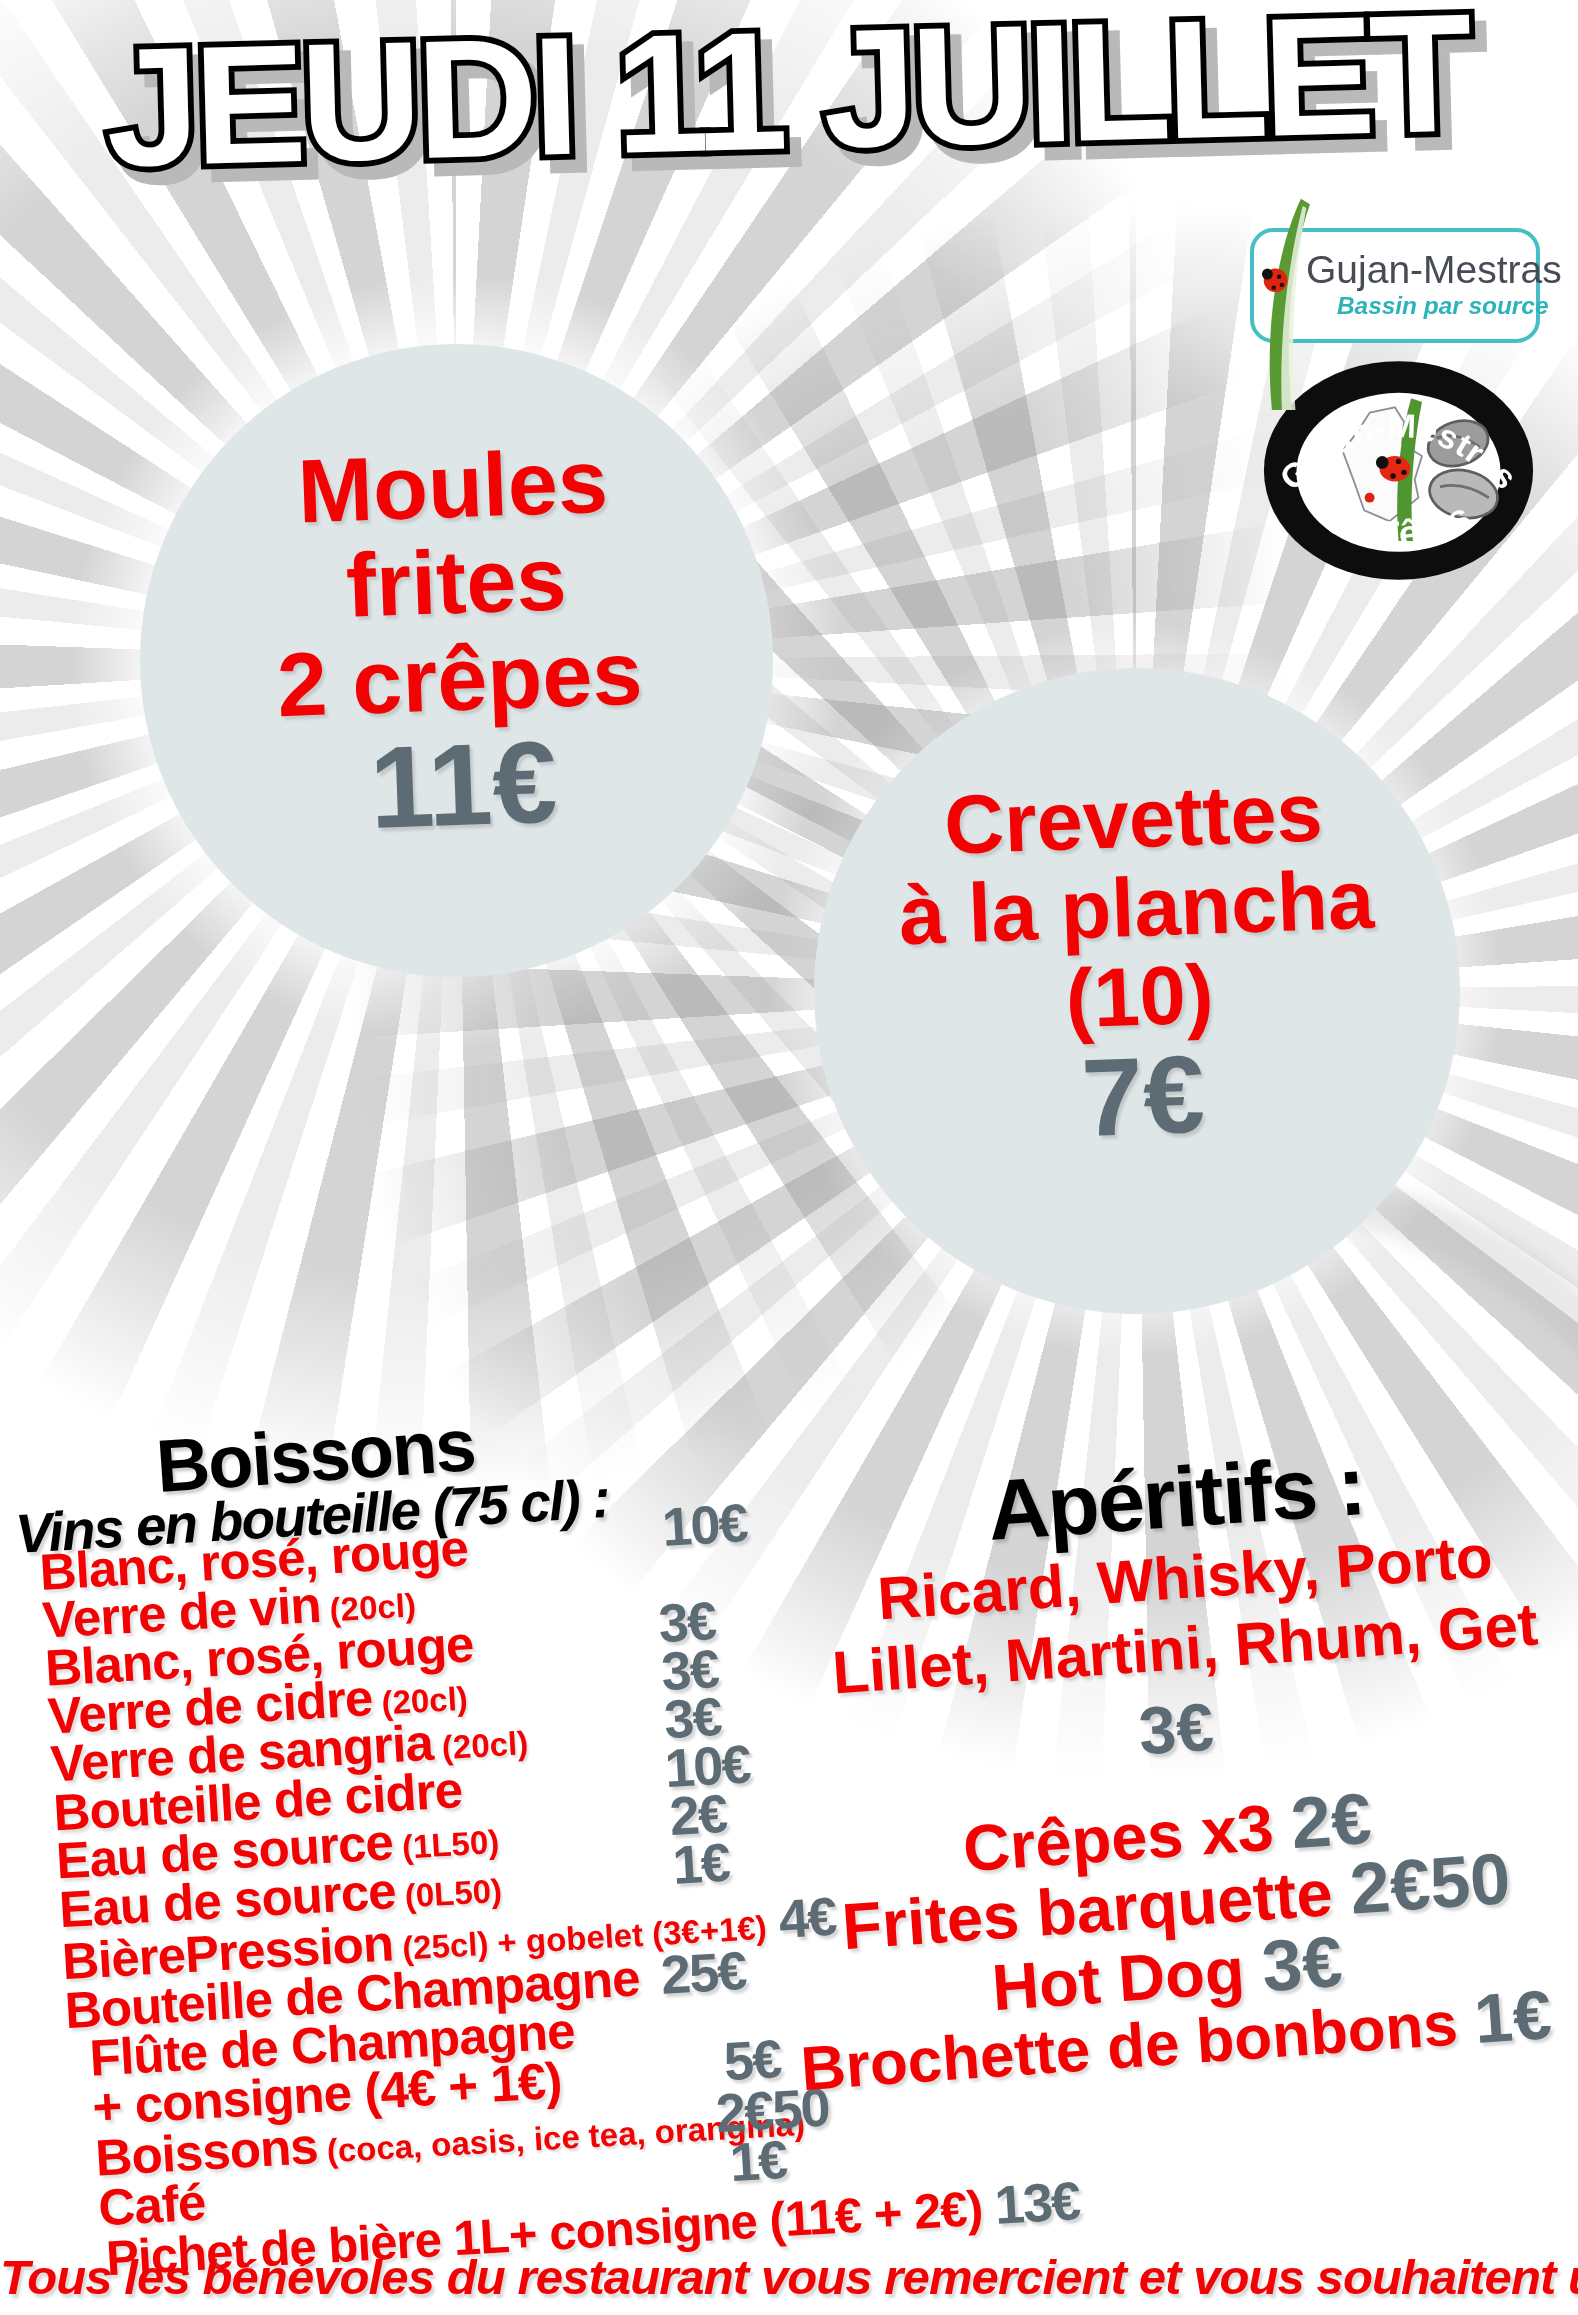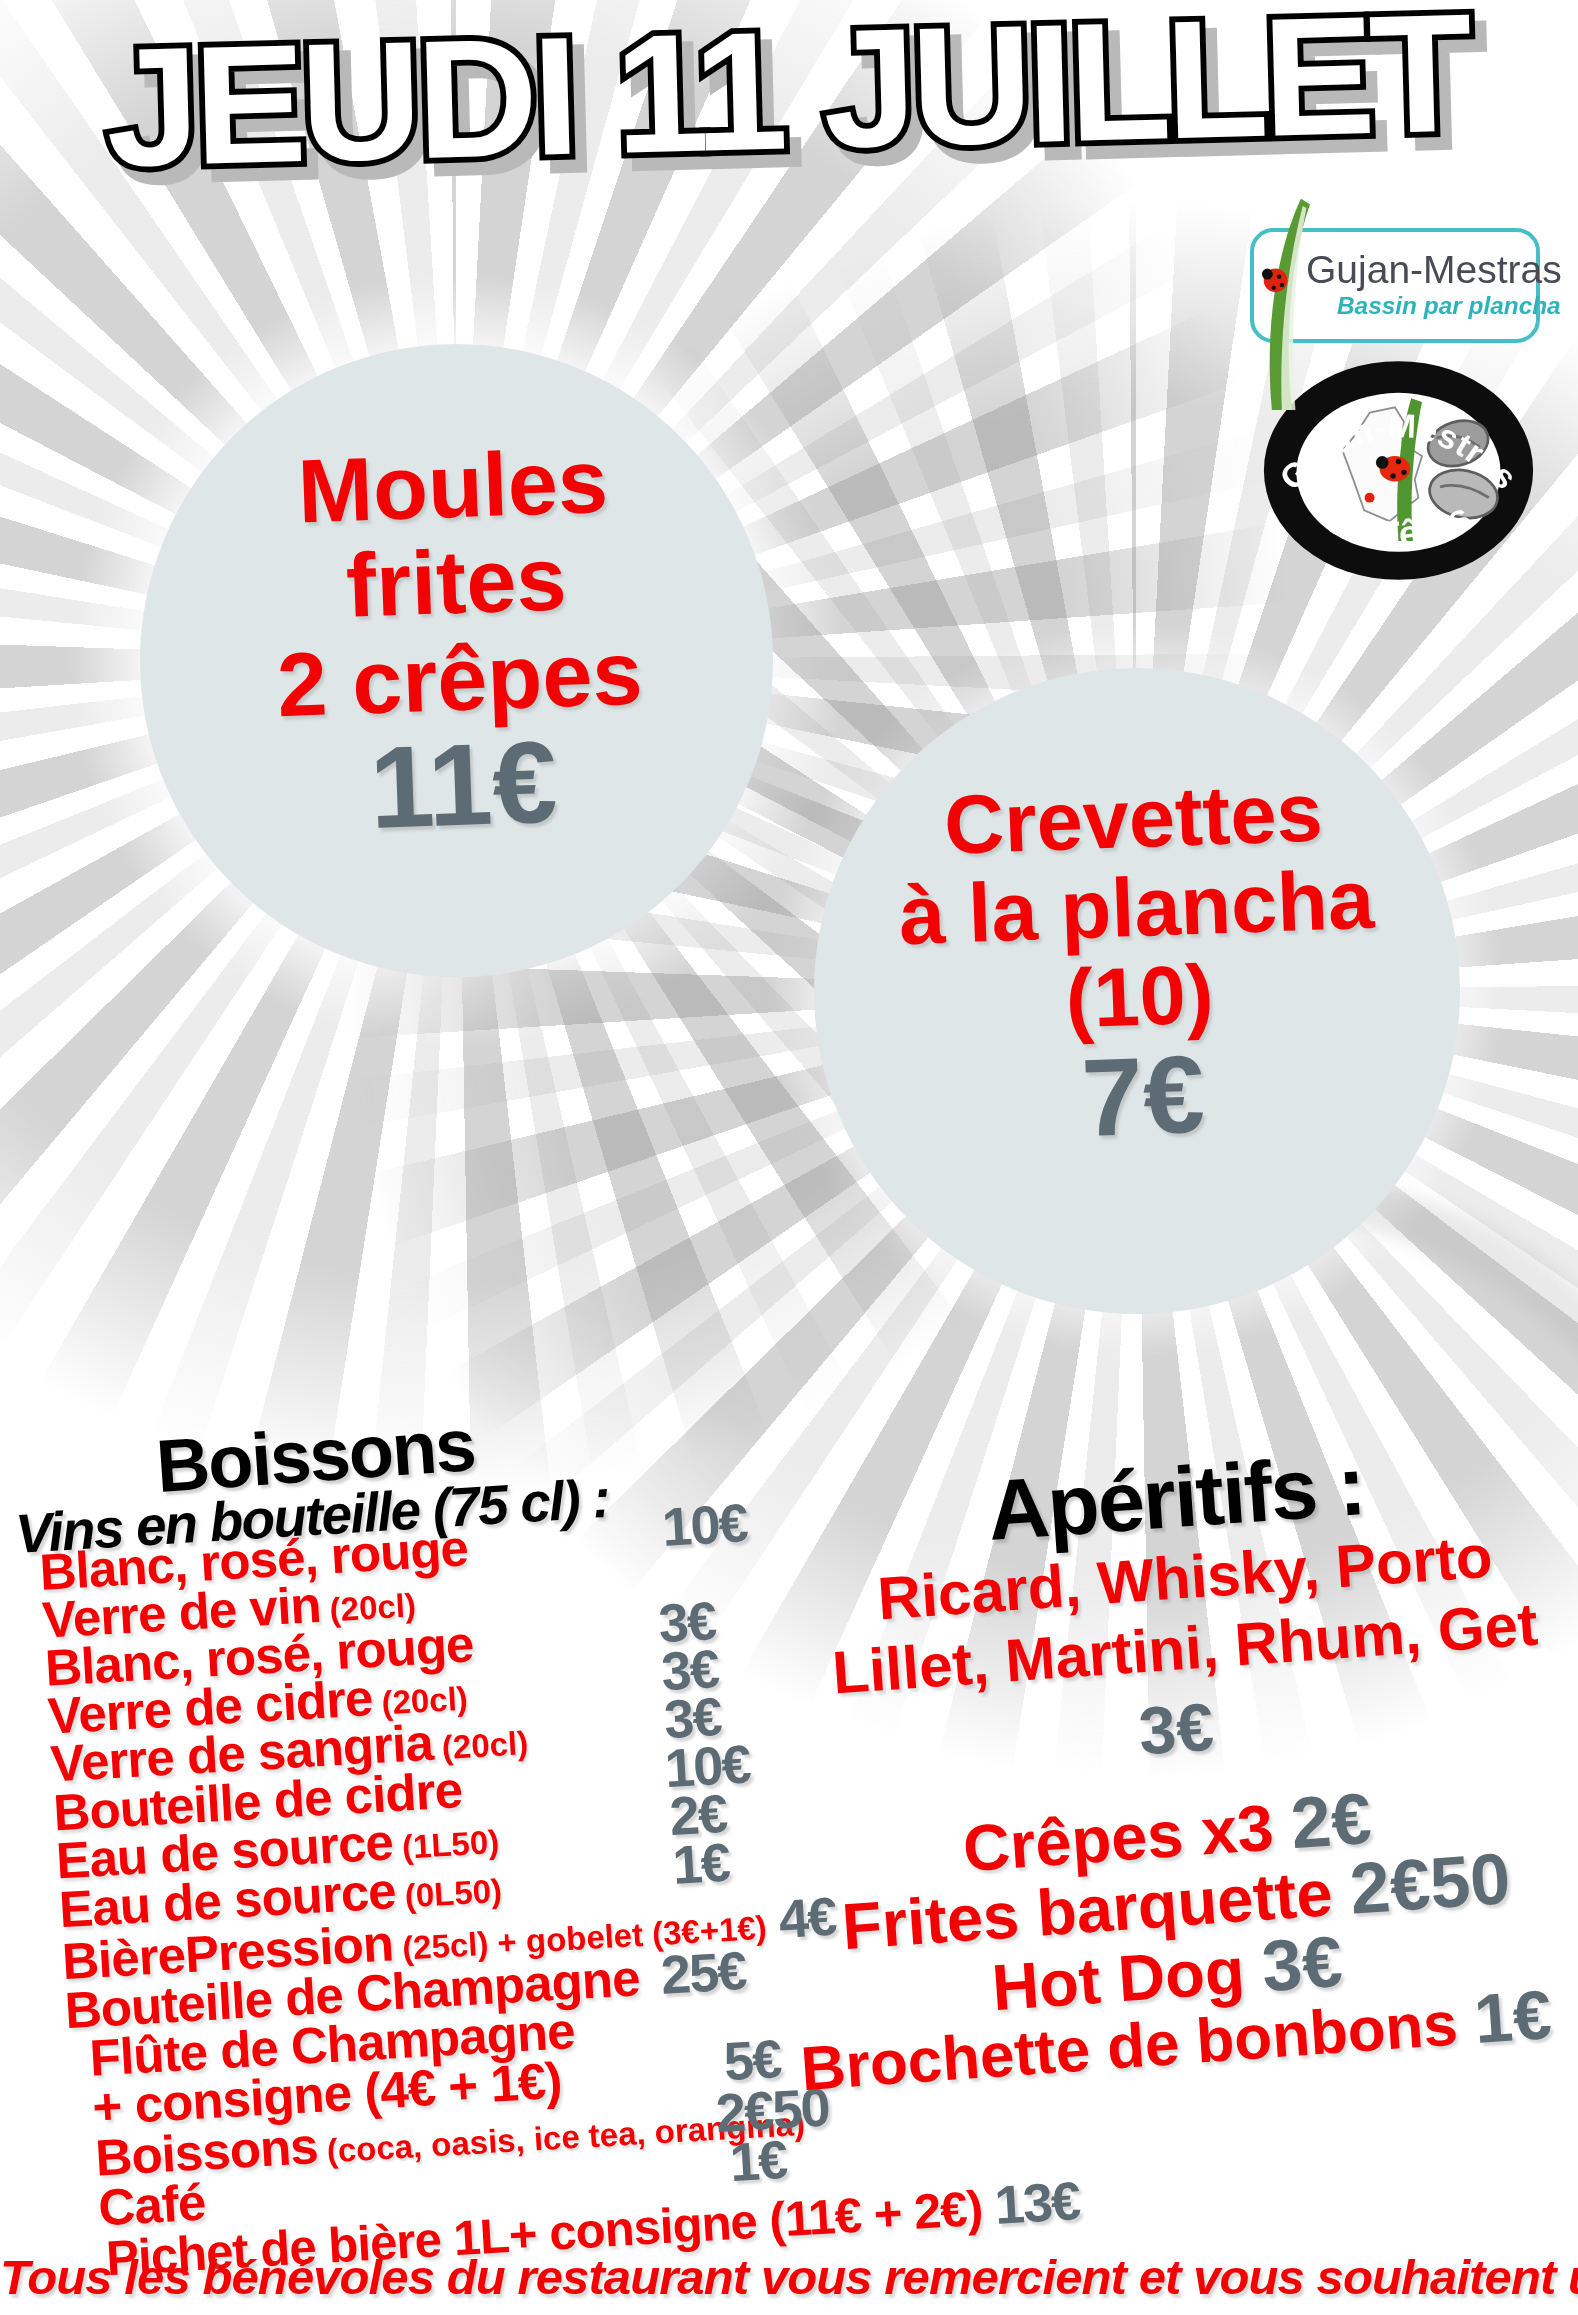--- a/index.html
+++ b/index.html
@@ -105,21 +105,21 @@
   <div class="burst b2"></div>
   <div class="swoosh"></div>
 
   <svg class="title-svg" viewBox="0 0 1745 260" width="1579" height="235">
     <text class="title-shadow" x="882" y="178" text-anchor="middle" transform="rotate(-1.5 870 140)">JEUDI 11 JUILLET</text>
     <text class="title-main" x="870" y="164" text-anchor="middle" transform="rotate(-1.5 870 140)">JEUDI 11 JUILLET</text>
   </svg>
 
   <div class="logo-gujan">
     <div class="lg-name">Gujan-Mestras</div>
-    <div class="lg-tag">Bassin par plancha</div>
+    <div class="lg-tag">Bassin par source</div>
   </div>
   <svg class="logo-blade" viewBox="0 0 130 235">
     <path d="M34 235 C 26 150, 38 62, 66 2 L 76 8 C 54 70, 48 160, 56 235 Z" fill="#5a9a33"></path>
     <path d="M45 235 C 42 160, 50 80, 68 10 L 72 12 C 58 85, 54 165, 60 235 Z" fill="#e9f2e2" opacity="0.85"></path>
     <g>
       <circle cx="38" cy="92" r="13" fill="#e02210"></circle>
       <circle cx="29" cy="85" r="6" fill="#111"></circle>
       <circle cx="42" cy="88" r="2.4" fill="#111"></circle>
       <circle cx="45" cy="97" r="2.4" fill="#111"></circle>
       <circle cx="36" cy="100" r="2.4" fill="#111"></circle>

